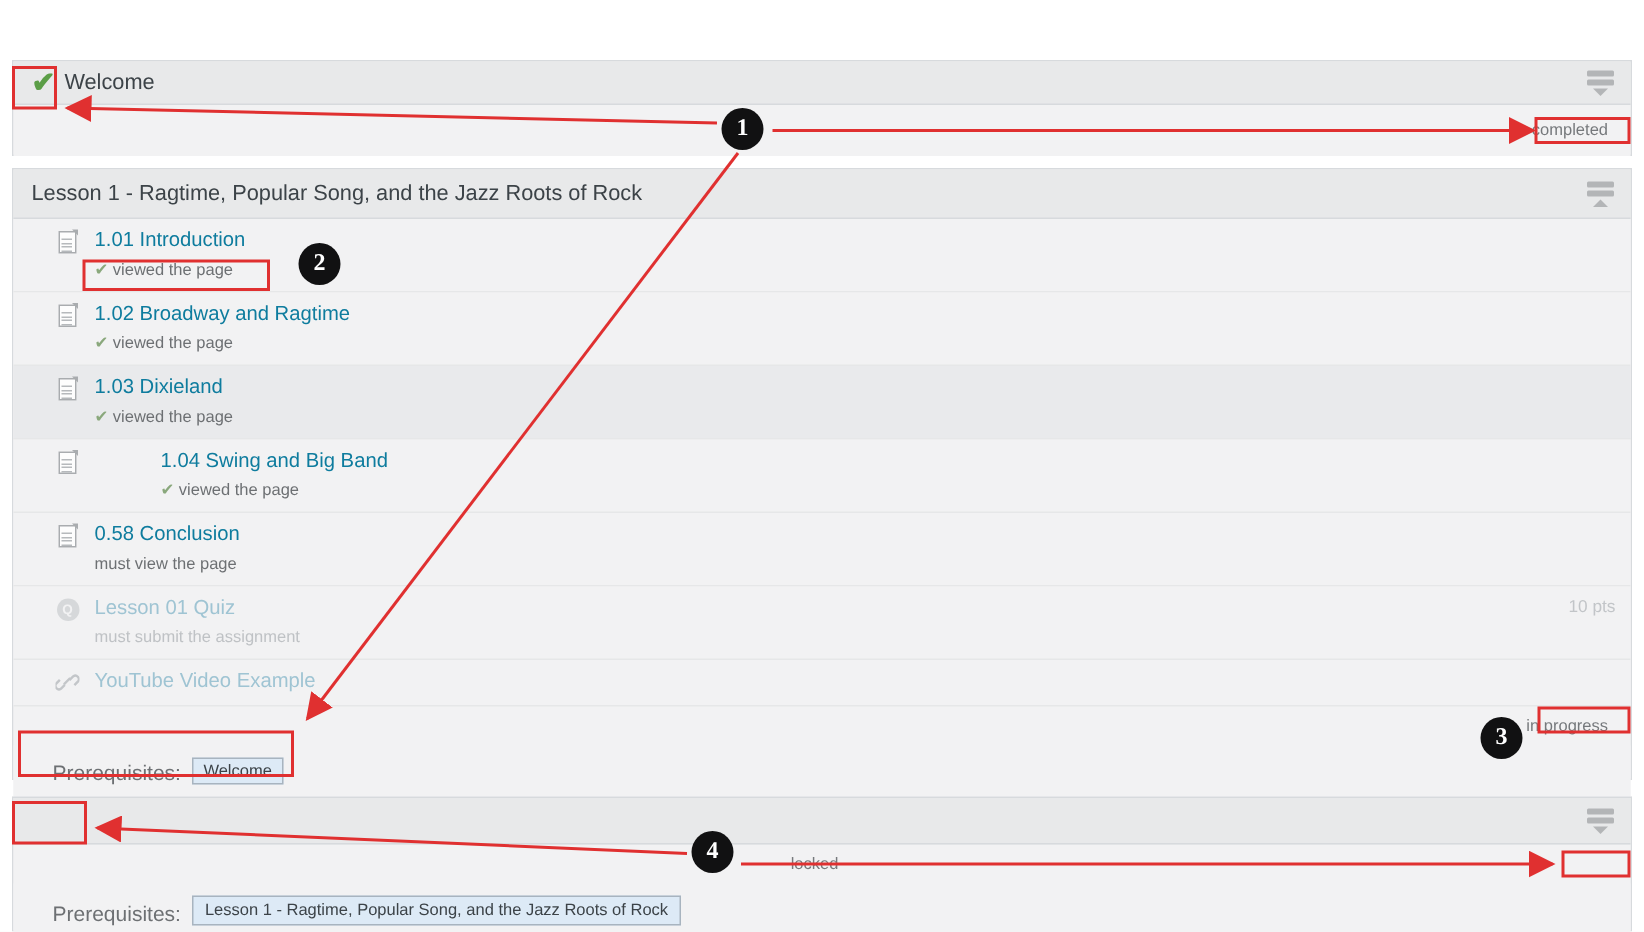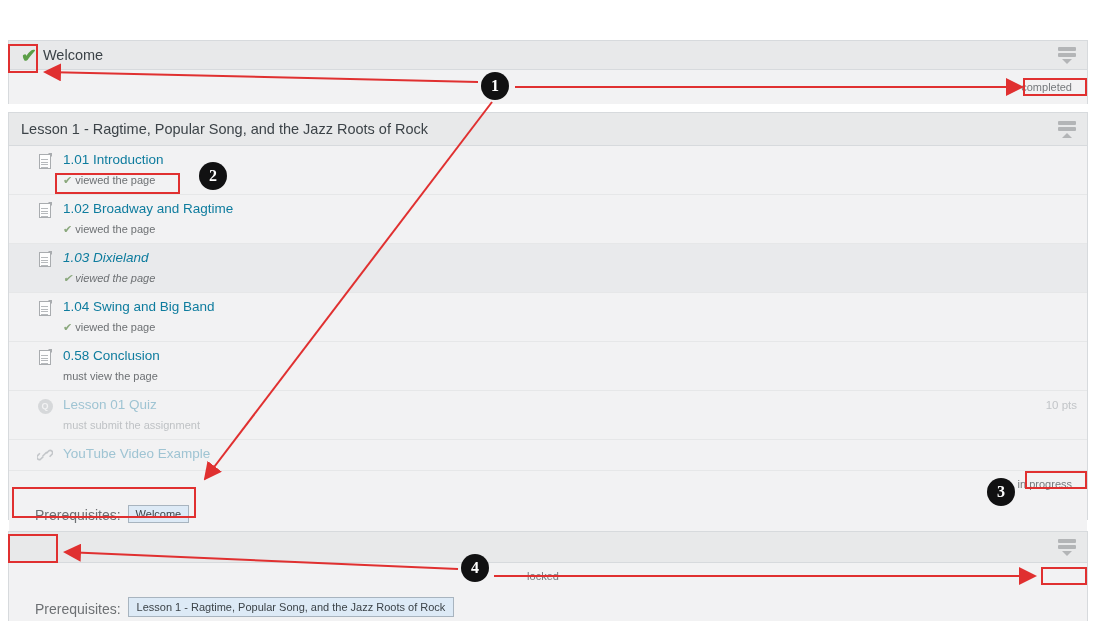--- a/index.html
+++ b/index.html
@@ -81,21 +81,21 @@
   }
 
   
   .item-row {
     position:relative;
     border-bottom:1px solid #e6e7e8;
     padding: 6px 10px 6px 28px;
     background:#f2f2f3;
     display:flex; align-items:flex-start;
   }
-  .item-row.alt { background:#e9eaec;font-style:italic; }
+  .item-row.alt { background:#e9eaec; }
   .item-icon {
     width:16px; flex:0 0 16px; margin-right:10px; margin-top:2px;
     display:flex; align-items:center; justify-content:center;
   }
   .item-main { flex:1 1 auto; min-width:0; }
   .item-title { font-size:13.5px; color:#0e7c9e; line-height:16px; }
   .item-title.muted { color:#9fc4d3; }
   .item-sub {
     font-size:11px; color:#6d7073; margin-top:6px; line-height:13px;
     display:inline-flex; align-items:center;
@@ -246,21 +246,21 @@
         </span>
         <span class="item-main">
           <div class="item-title">1.03 Dixieland</div>
           <div class="item-sub">
             <span class="check-small">✔</span>
               <span>viewed the page</span>
           </div>
         </span>
       </div>
 
-      <div class="item-row" style="height:49px;">
+      <div class="item-row" style="height:49px;gap:44px;">
         <span class="item-icon">
           <span class="doc-icon">
               <span class="page"></span>
               <span class="fold"></span>
               <span class="ln"></span>
               <span class="ln"></span>
               <span class="ln"></span>
               <span class="ln"></span>
             </span>
         </span>

